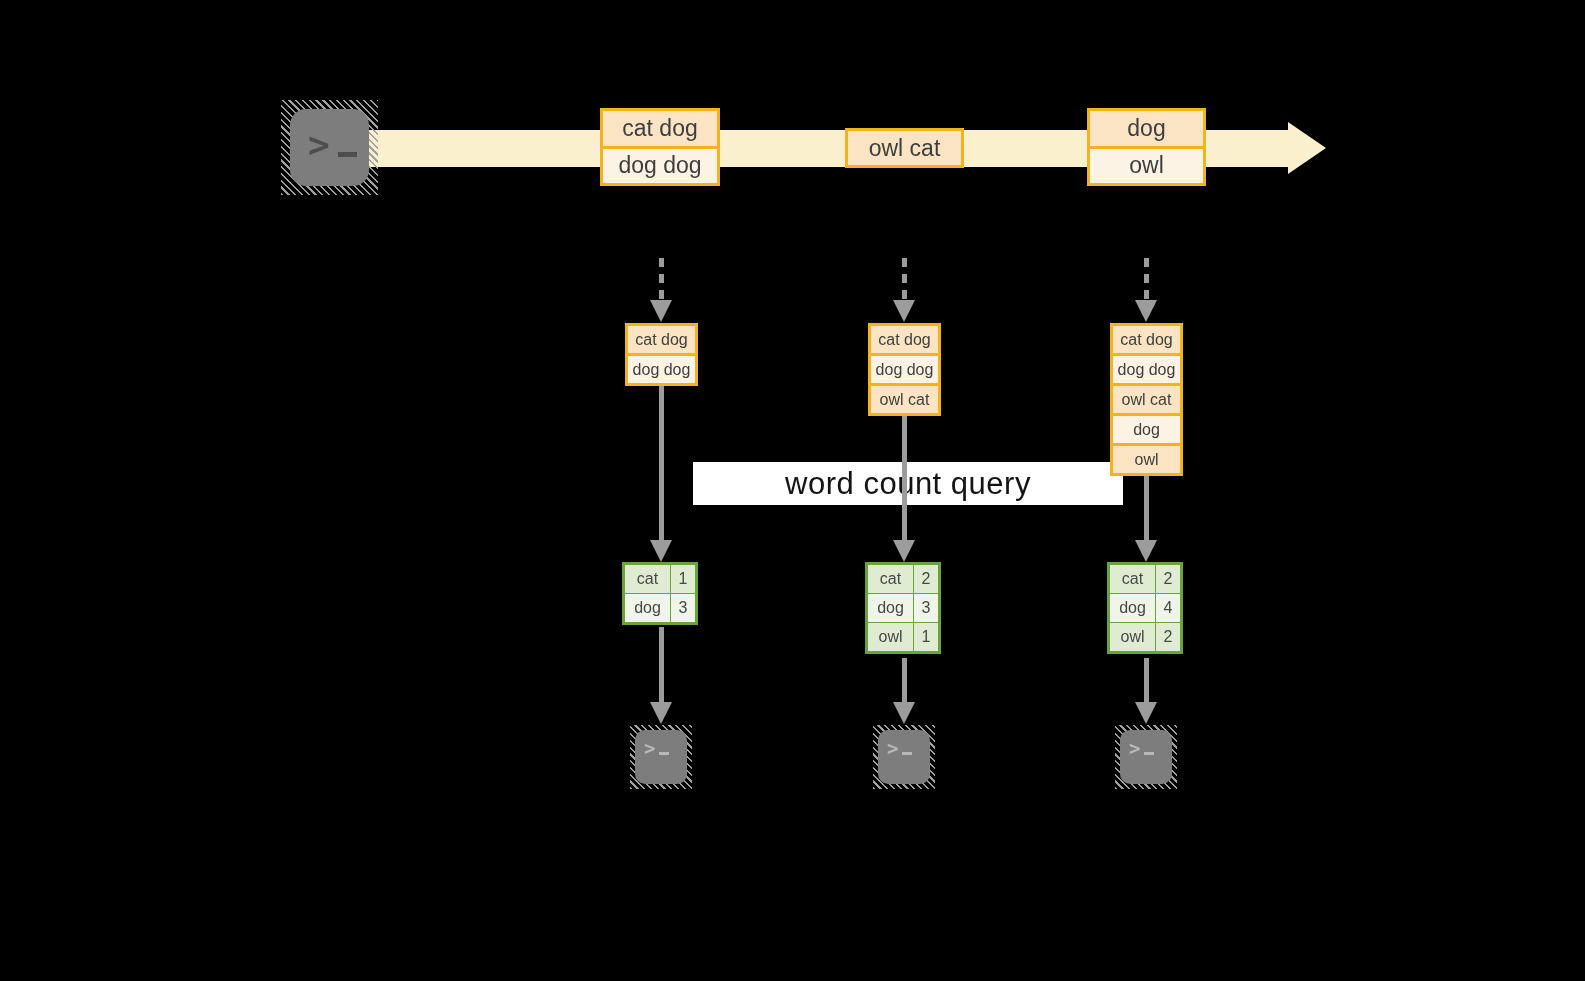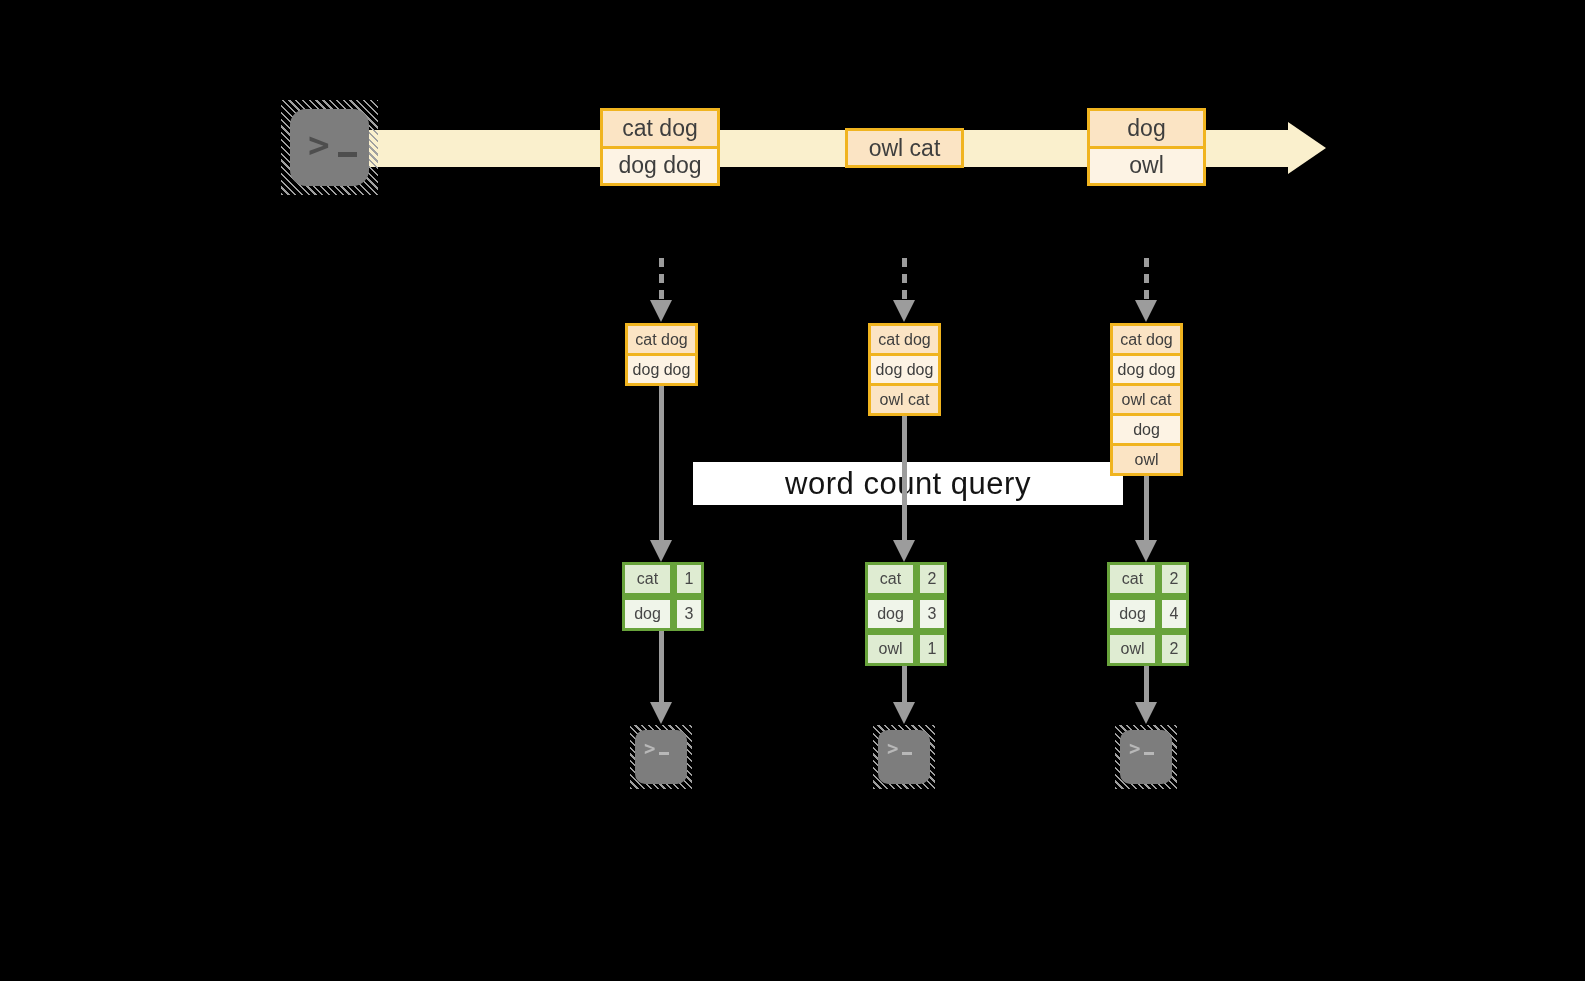--- a/index.html
+++ b/index.html
@@ -15,21 +15,21 @@
   .obox{position:absolute;background:#f0b41f;padding:3px;display:flex;flex-direction:column;gap:3px;
     box-sizing:border-box;z-index:7;}
   .obox .row{flex:1;display:flex;align-items:center;justify-content:center;color:#3e3e3e;white-space:nowrap;}
   .row.peach{background:#fbe4c4;}
   .row.cream{background:#fdf3e4;text-align:right;}
   .stream-rec{font-size:23px;}
   .state-log{font-size:16px;}
   .state-log .row{height:27px;flex:0 0 27px;}
   
   .gtable{position:absolute;background:#68a33b;padding:3px;display:grid;
-    grid-template-columns:45px 24px;gap:7px;z-index:7;}
+    grid-template-columns:45px 24px;gap:1px;z-index:7;}
   .gcell{height:28px;display:flex;align-items:center;justify-content:center;font-size:16px;color:#474747;}
   .gd{background:#dfecd2;}
   .gl{background:#f0f5ea;}
   
   .vline{position:absolute;width:5px;background:#9c9c9c;z-index:6;}
   .vdash{position:absolute;width:5px;z-index:6;
     background:repeating-linear-gradient(to bottom,#9c9c9c 0 9px,transparent 9px 16px);}
   .ahead{position:absolute;width:0;height:0;z-index:6;
     border-left:11px solid transparent;border-right:11px solid transparent;border-top:22px solid #9c9c9c;}
   

